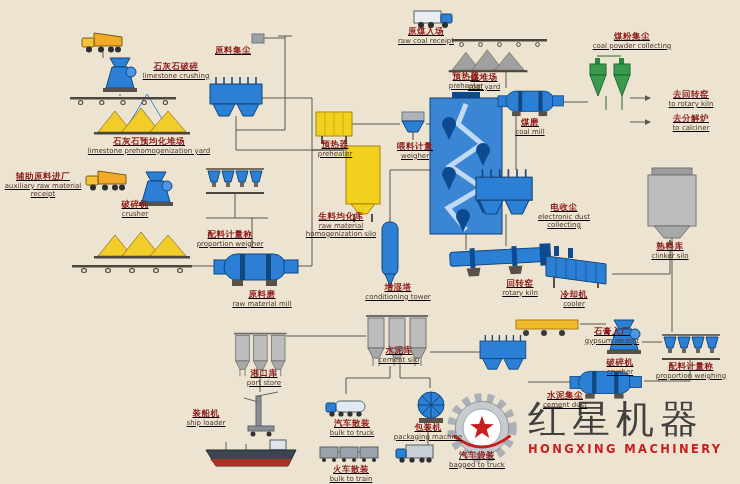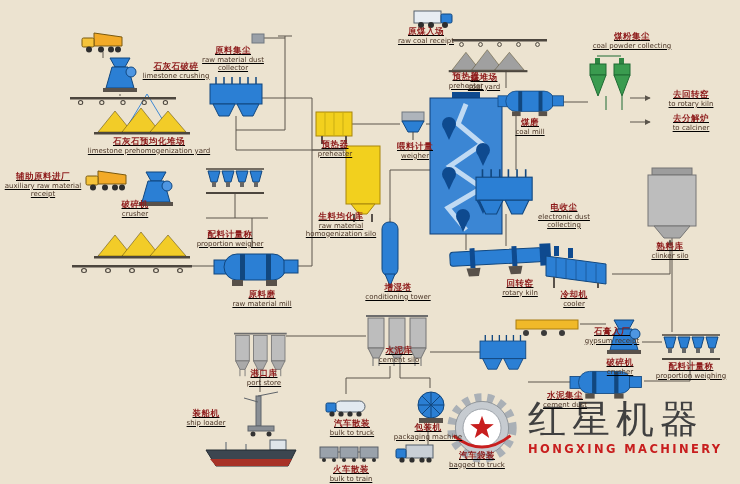--- a/index.html
+++ b/index.html
@@ -303,21 +303,20 @@
   <div class="lbl" style="left:186px;top:230px;width:88px">
       <span class="zh">配料计量称</span>
       <span class="en">proportion weigher</span>
     </div>
   <div class="lbl" style="left:220px;top:290px;width:84px">
       <span class="zh">原料磨</span>
       <span class="en">raw material mill</span>
     </div>
   <div class="lbl" style="left:188px;top:46px;width:90px">
       <span class="zh">原料集尘</span>
-      <span class="en">raw material dust collector</span>
     </div>
   <div class="lbl" style="left:308px;top:140px;width:54px">
       <span class="zh">预热器</span>
       <span class="en">preheater</span>
     </div>
   <div class="lbl" style="left:300px;top:212px;width:82px">
       <span class="zh">生料均化库</span>
       <span class="en">raw material homogenization silo</span>
     </div>
   <div class="lbl" style="left:390px;top:142px;width:50px">

